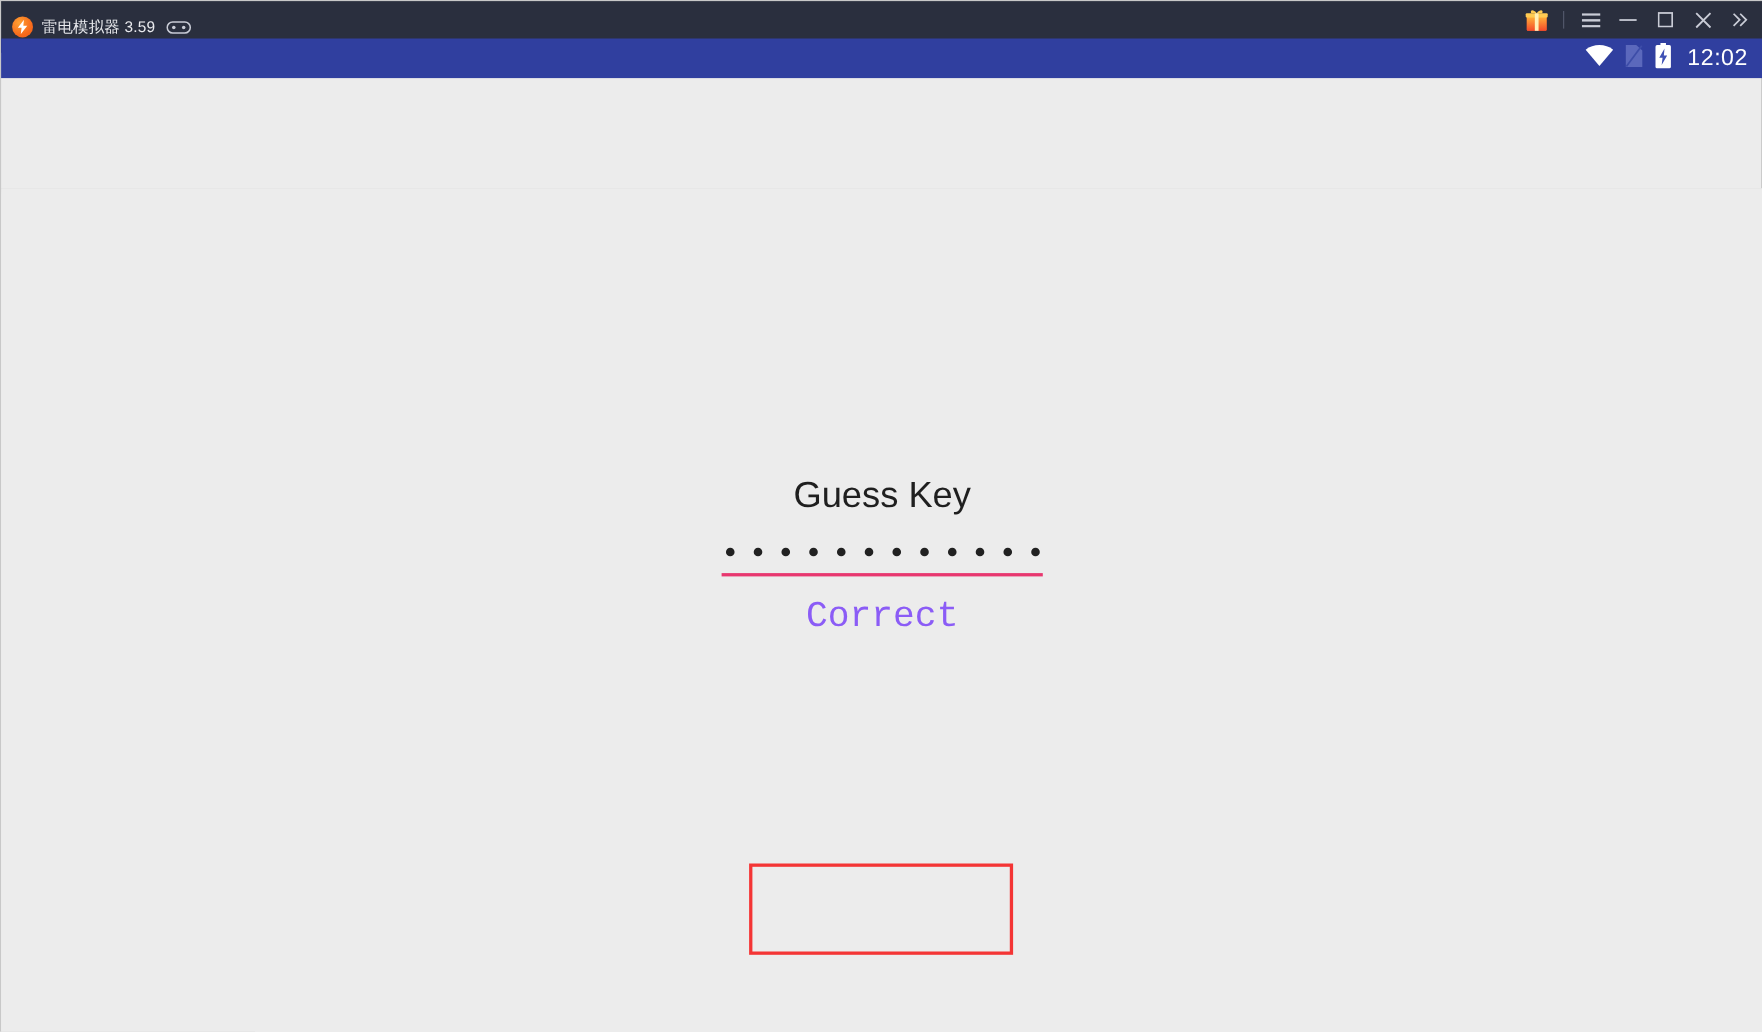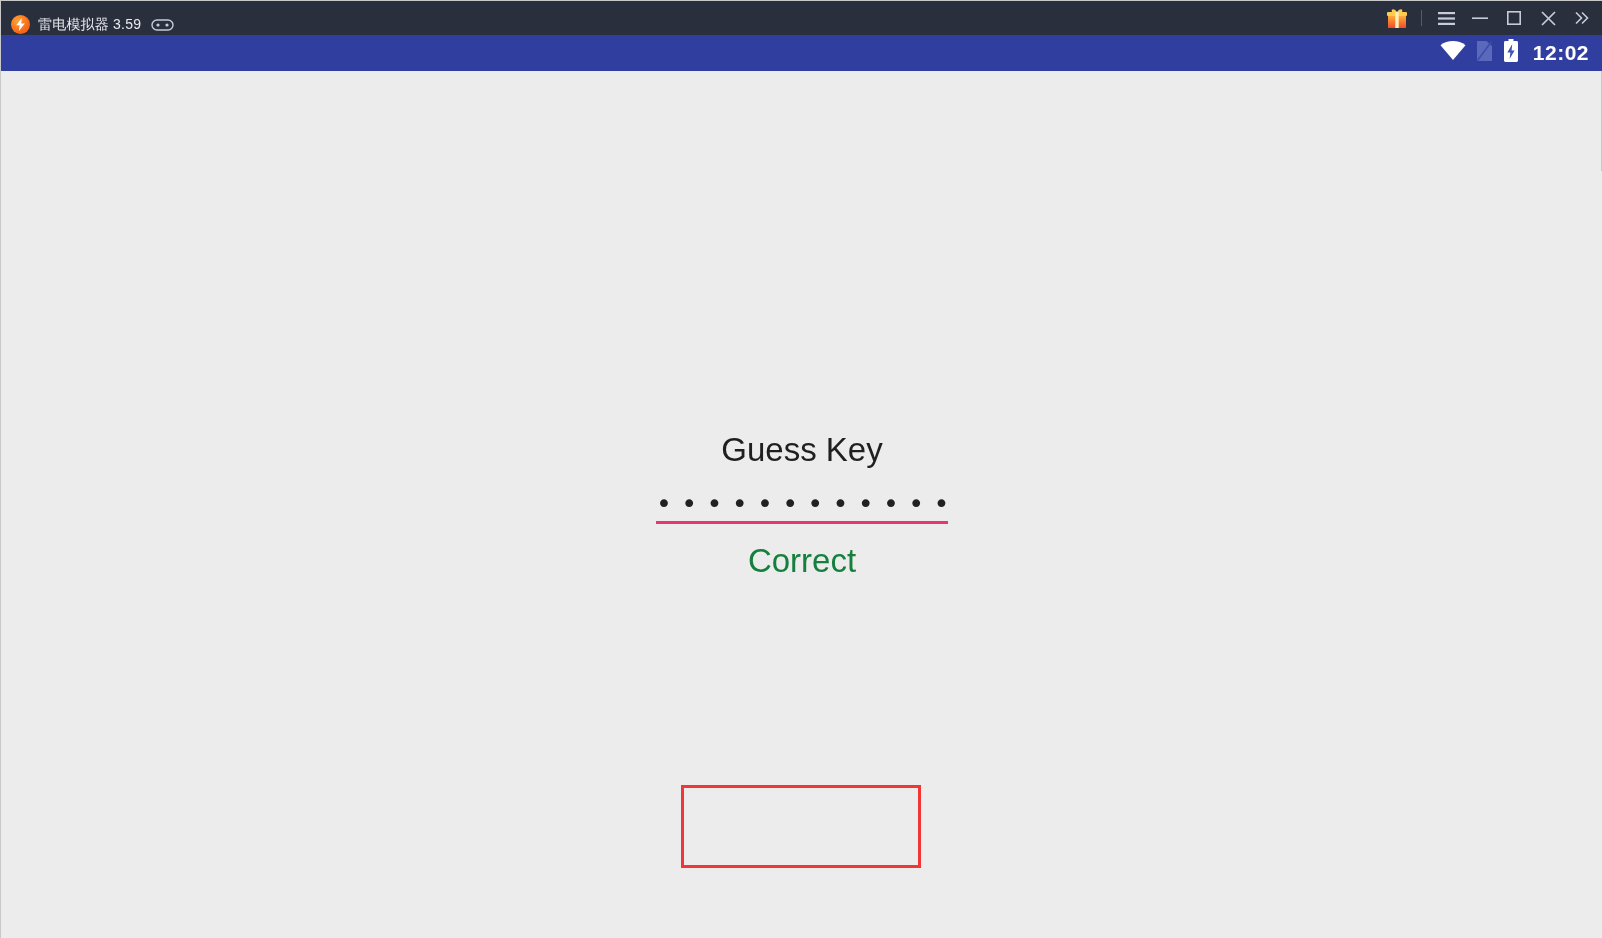--- a/index.html
+++ b/index.html
@@ -59,21 +59,21 @@
 
   
   .status-bar {
     position:absolute; top:34px; left:0;
     width:1602px; height:36px;
     background:#303f9f;
     display:flex; align-items:center; justify-content:flex-end;
     padding-right:14px; gap:10px;
   }
   .status-time {
-    color:#ffffff; font-size:21px; font-weight:bold;
+    color:#ffffff; font-size:21px; font-weight:normal;
     letter-spacing:.5px; margin-left:4px;
   }
 
   
   .app-bar {
     position:absolute; top:70px; left:0;
     width:1602px; height:100px;
     background:#3f51b5;
     display:flex; align-items:center;
   }
@@ -129,21 +129,21 @@
     border:none; border-radius:3px;
     font-size:19px; color:#1a1a1a;
     font-family:"Liberation Sans", sans-serif;
     letter-spacing:1.1px;
     display:flex; align-items:center; justify-content:center;
     box-shadow:0 1px 2px rgba(0,0,0,0.14);
   }
 
   .result-text {
     margin-top:20px;
-    font-size:33px; color:#15803d; line-height:1;
+    font-size:33px; color:#8b5cf6; line-height:1;font-family:Liberation Mono, monospace;
   }
 
   
   .highlight-box {
     position:absolute;
     left:680px; top:614px;
     width:240px; height:83px;
     border:3px solid #f43535;
     pointer-events:none;
   }

